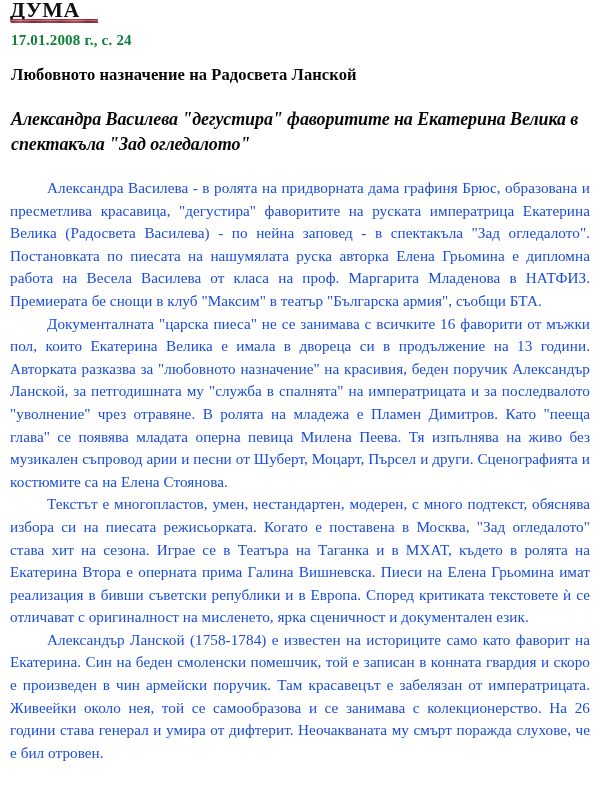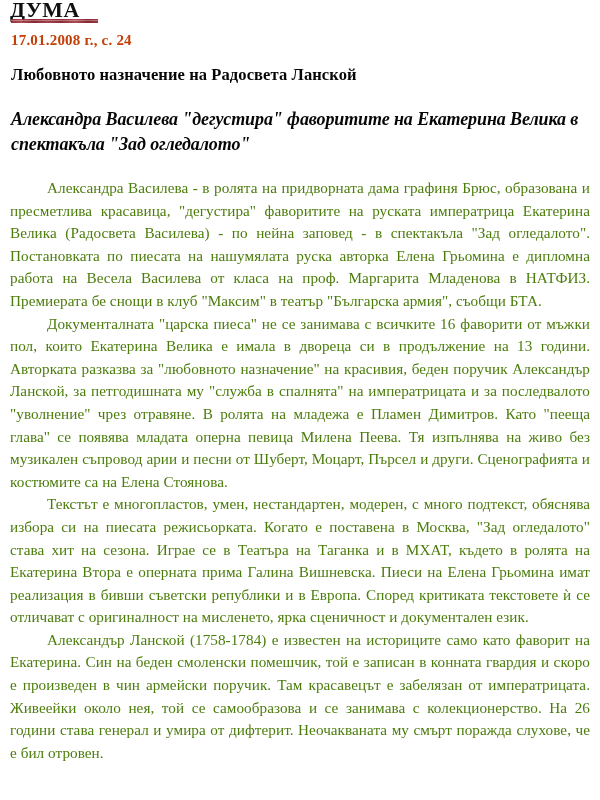--- a/index.html
+++ b/index.html
@@ -68,21 +68,21 @@
     background: rgba(255,255,255,0.30);
   }
 
   
   .dateline {
     margin: 6px 0 0 1px;
     font-weight: bold;
     font-size: 15px;
     line-height: 18px;
     letter-spacing: 0.2px;
-    color: #c2410c;
+    color: #15803d;
   }
 
   
   .headline {
     margin: 16px 0 0 1px;
     font-weight: bold;
     font-size: 16.5px;
     line-height: 20px;
     letter-spacing: 0.1px;
     color: #0b0b0b;
@@ -105,21 +105,21 @@
     margin-top: 20px;
   }
   .para {
     margin: 0;
     text-align: justify;
     text-justify: inter-word;
     text-indent: 37px;
     font-size: 15.2px;
     line-height: 22.6px;
     letter-spacing: 0.05px;
-    color: #4d7c0f;
+    color: #1d4ed8;
     hyphens: none;
   }
   .para + .para {
     margin-top: 0;
   }
 
   
   .scan {
     filter: contrast(1.04);
   }

